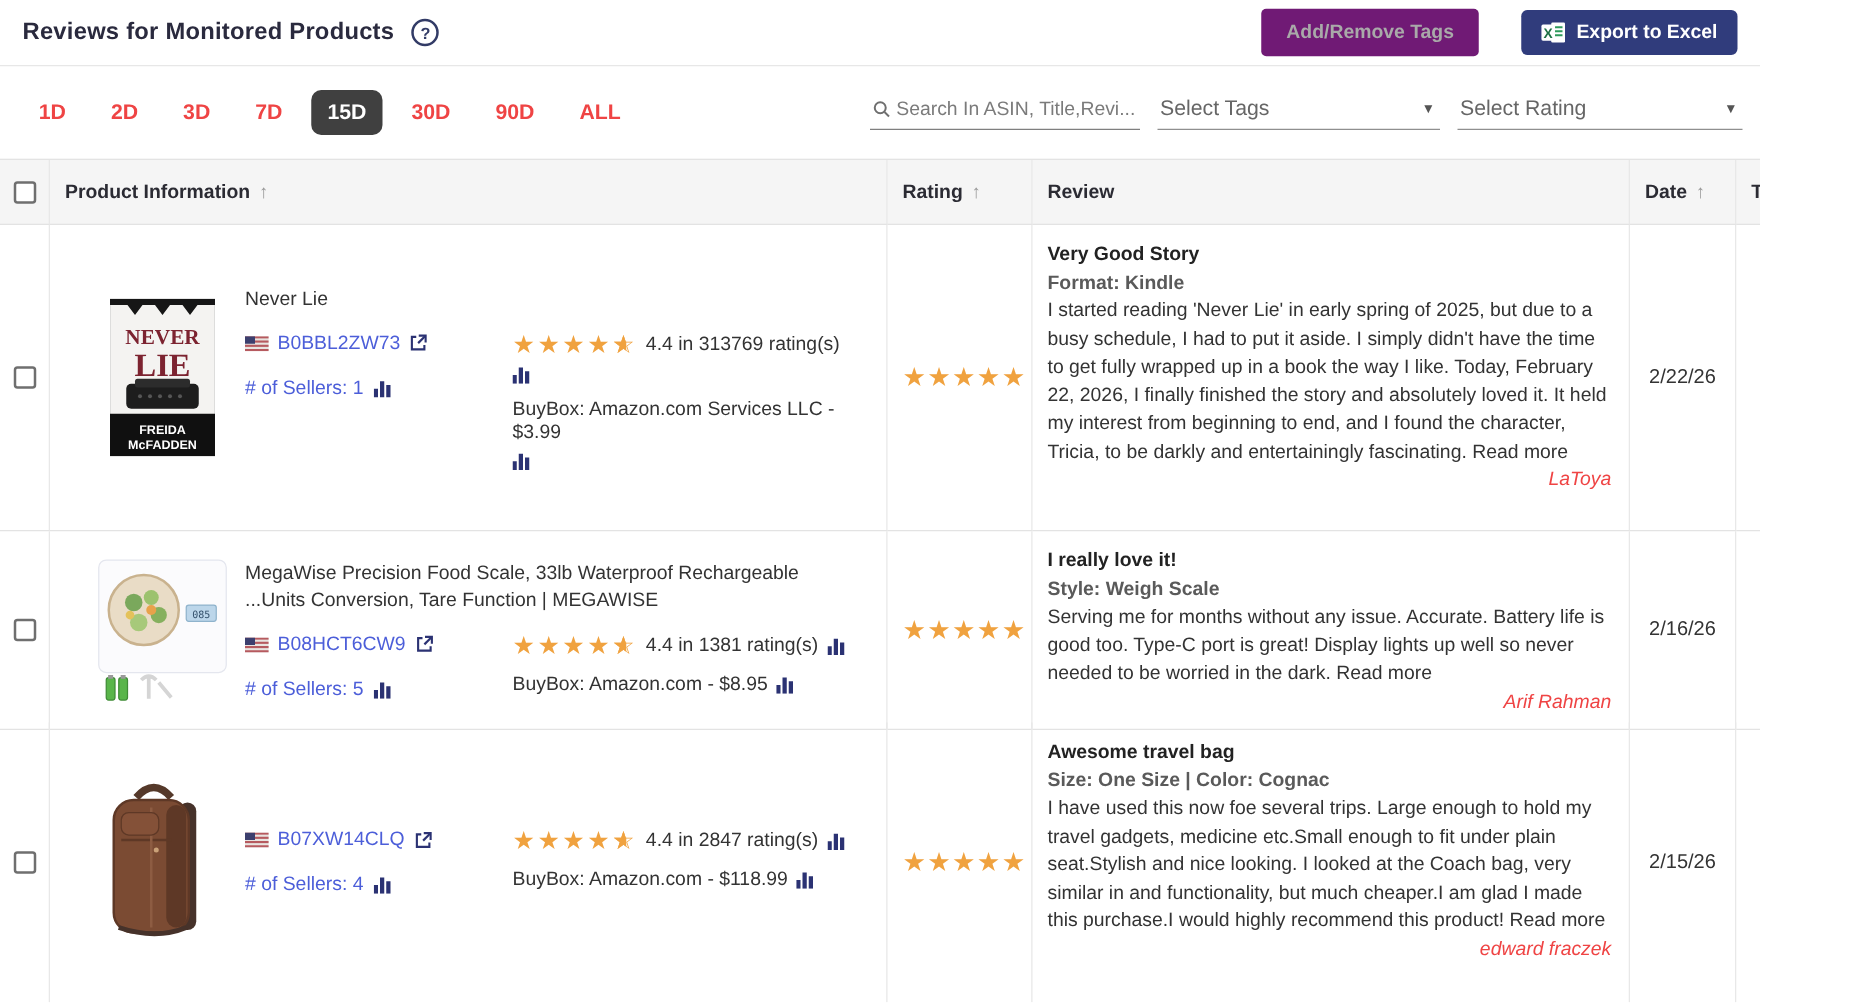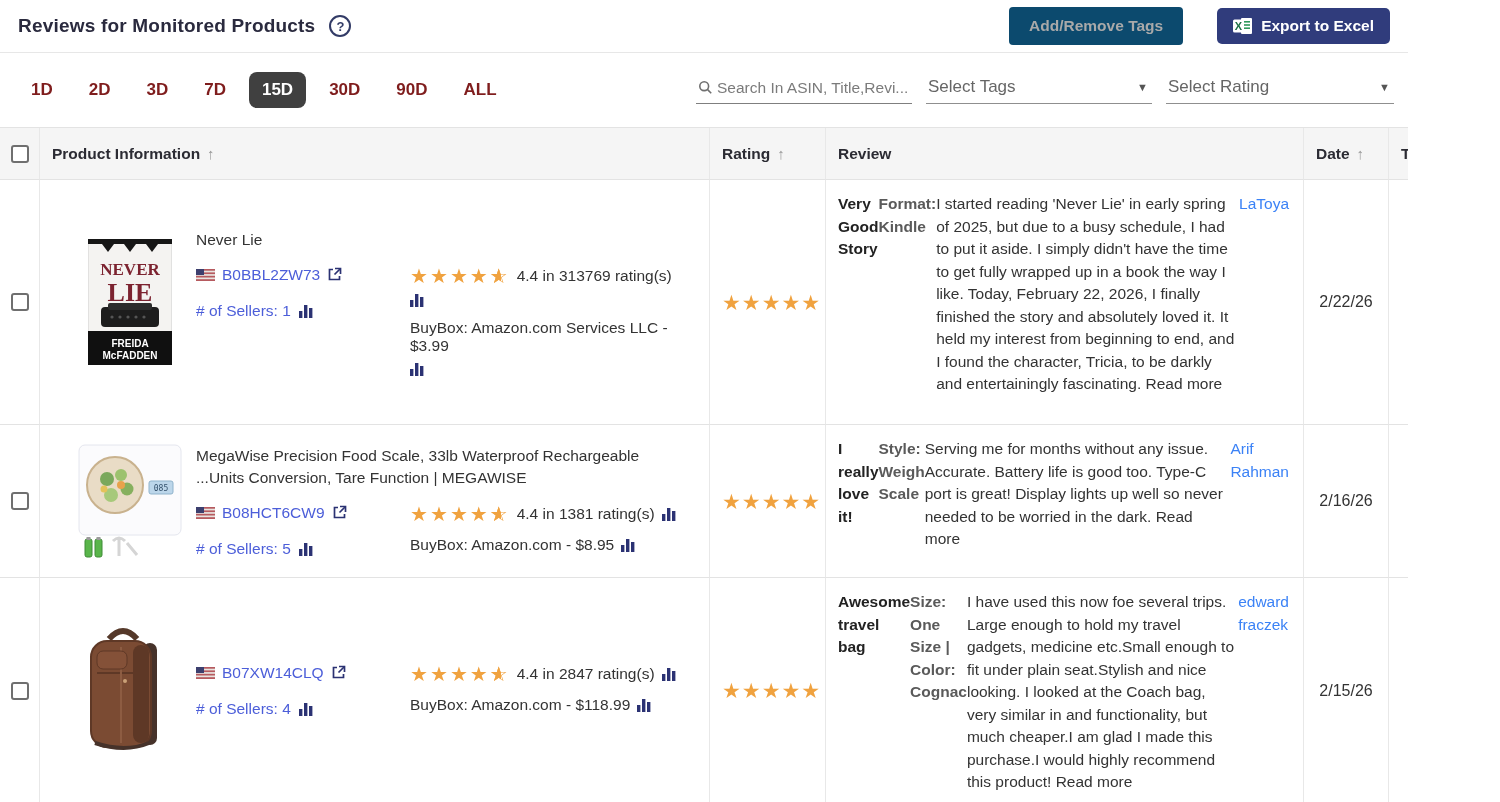--- a/index.html
+++ b/index.html
@@ -9,31 +9,31 @@
 
   
   .topbar { height:53px; display:flex; align-items:center; justify-content:space-between;
             padding:0 18px 0 18px; border-bottom:1px solid #e7e7e7; }
   .topbar-left { display:flex; align-items:center; gap:14px; }
   .page-title { font-size:19px; font-weight:bold; color:#2a2a3e; letter-spacing:.2px; }
   .help-icon { width:22px; height:22px; border:2px solid #323b66; border-radius:50%;
                display:flex; align-items:center; justify-content:center; font-size:13px;
                font-weight:bold; color:#323b66; cursor:pointer; }
   .topbar-right { display:flex; align-items:center; gap:34px; }
-  .btn-disabled { background:#0c4a6e; color:#a9a9a9; border:none; border-radius:4px;
+  .btn-disabled { background:#701a75; color:#a9a9a9; border:none; border-radius:4px;
                   font-size:15.5px; font-weight:600; padding:10px 20px; font-family:inherit; }
   .btn-primary { background:#303c7c; color:#fff; border:none; border-radius:5px;
                  font-size:15.5px; font-weight:bold; padding:9px 16px; display:flex;
                  align-items:center; gap:8px; cursor:pointer; font-family:inherit; }
 
   
   .filterbar { height:74px; display:flex; align-items:center; justify-content:space-between;
                padding:0 14px 0 18px; }
   .range-tabs { display:flex; align-items:center; gap:10px; }
-  .range-tab { font-size:17px; font-weight:bold; color:#7f1d1d; padding:8px 13px;
+  .range-tab { font-size:17px; font-weight:bold; color:#ef4444; padding:8px 13px;
                border-radius:8px; cursor:pointer; }
   .range-tab.active { background:#404040; color:#fff; }
   .filter-controls { display:flex; align-items:flex-end; gap:14px; padding-bottom:4px; }
   .search-box { display:flex; align-items:center; gap:4px; border-bottom:1px solid #7f7f7f;
                 width:216px; padding:4px 2px 6px 2px; }
   .search-box input { border:none; outline:none; font-size:15.5px; color:#555; width:100%;
                       font-family:inherit; background:transparent; }
   .search-box input::placeholder { color:#7b7b7b; }
   .select-box { display:flex; align-items:center; justify-content:space-between;
                 border-bottom:1px solid #8f8f8f; padding:4px 4px 6px 2px; cursor:pointer; }
@@ -73,25 +73,25 @@
   .sellers-link { color:#4c5ed9; font-size:15.5px; cursor:pointer; }
   .stat-line { display:flex; align-items:center; gap:7px; flex-wrap:wrap; font-size:15.5px; color:#333; }
   .stars { display:inline-flex; }
   .st { color:#f0a23f; font-size:20px; line-height:1; letter-spacing:2px; }
   .st.half { position:relative; display:inline-block; }
   .st.half .fill { position:absolute; left:0; top:0; width:58%; overflow:hidden; }
   .rating-cell { align-items:center; padding-left:12px; }
   .rating-cell .st { font-size:21px; letter-spacing:1px; }
 
   
-  .review-cell { flex-direction:row; padding:13px 14px 10px 12px; font-size:15.5px;
+  .review-cell { flex-direction:column; padding:13px 14px 10px 12px; font-size:15.5px;
                  line-height:22.5px; color:#333; }
   .review-title { font-weight:bold; color:#222; }
   .review-meta { font-weight:bold; color:#5a5a5a; }
-  .review-author { color:#3b82f6; }
+  .review-author { font-style:italic; color:#ef4444;text-align:right; }
 
   .date-cell { align-items:center; justify-content:center; font-size:16px; color:#333; }
   .tags-cell { }
   .actions-cell { flex-direction:column; align-items:center; justify-content:center; gap:4px;
                   border-right:none; }
   .action-icon { cursor:pointer; display:flex; }
 
   .bars-icon, .flag-icon, .ext-icon { display:inline-flex; }
   .bars-icon { cursor:pointer; }
 </style>

